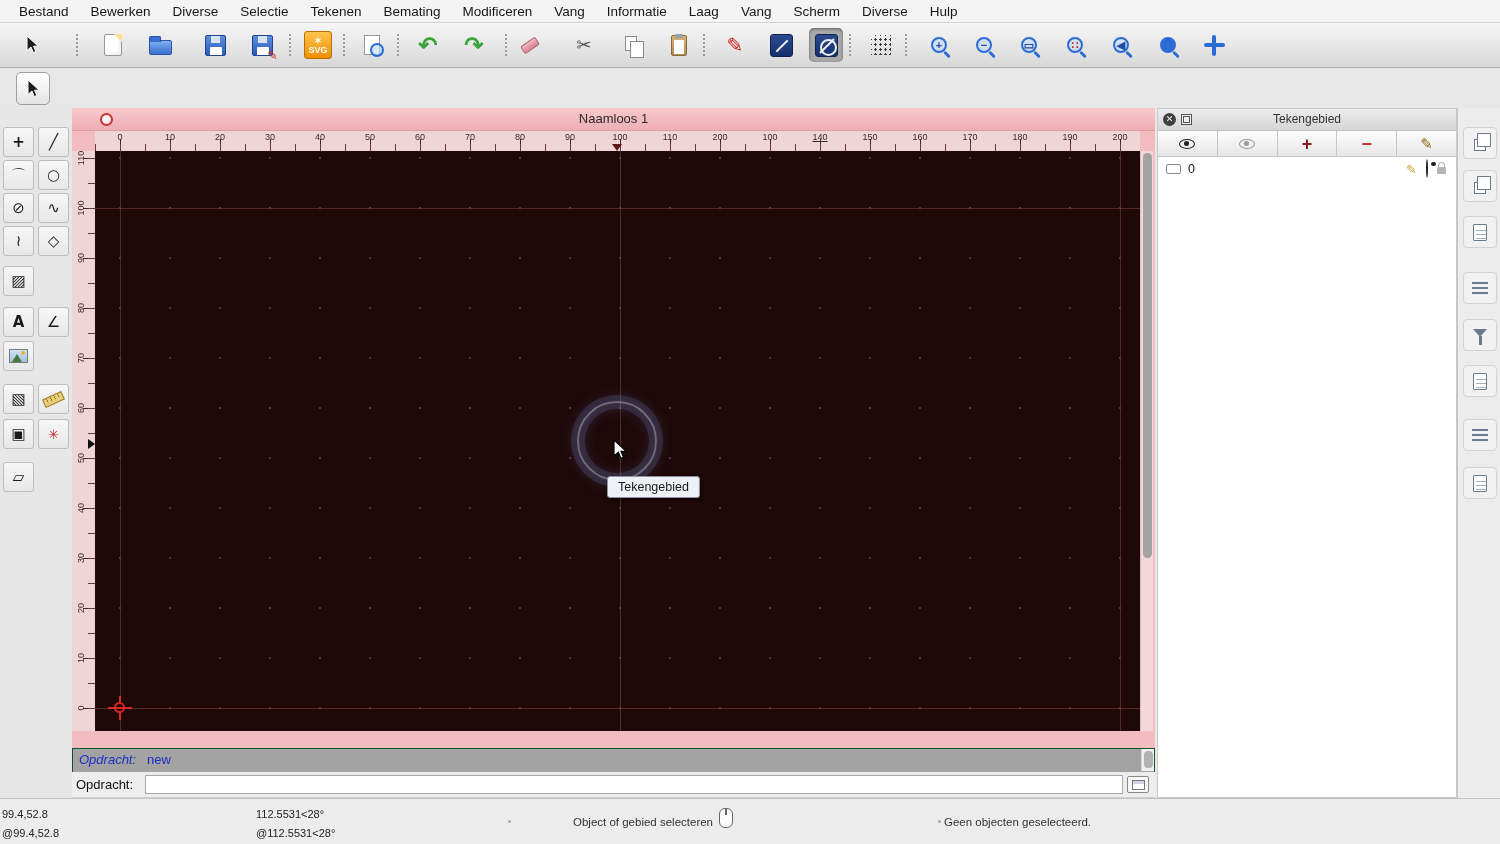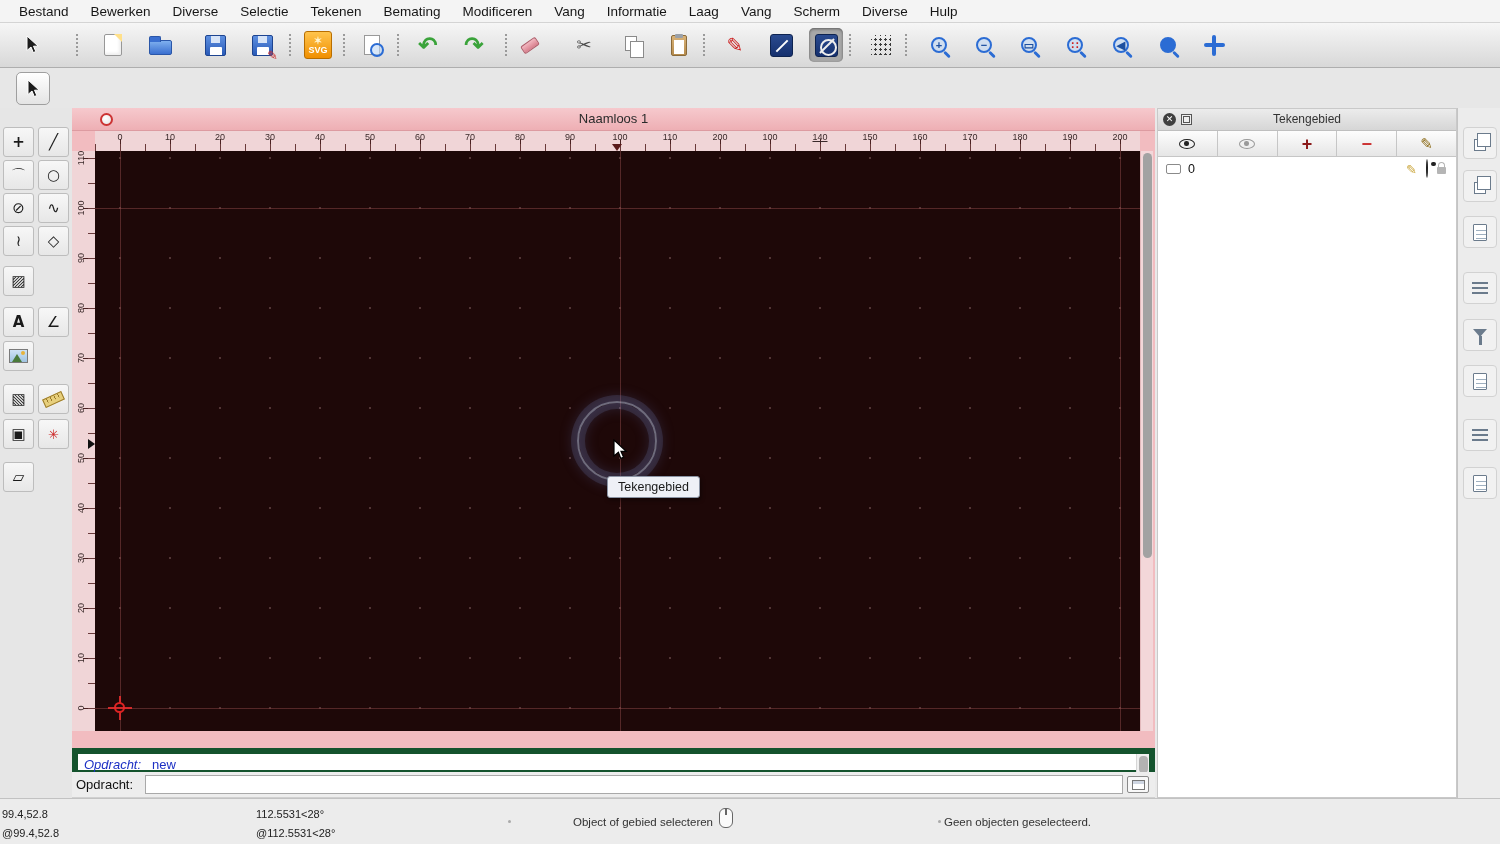--- a/index.html
+++ b/index.html
@@ -142,21 +142,21 @@
   .dock { position:absolute; left:1457px; top:108px; width:43px; height:690px; background:#ececec; border-left:1px solid #c4c4c4; }
   .dock-btn { position:absolute; left:5px; width:34px; height:32px; display:flex; align-items:center; justify-content:center; background:#f1f1f1; border:1px solid #d2d2d2; border-radius:4px; padding:0; }
   .di-page { width:14px; height:17px; background:#fff; border:1.5px solid #6b7b8c; border-radius:1px; background-image:repeating-linear-gradient(to bottom,transparent 0 3px,#9fb0c0 3px 4px); background-size:10px 100%; background-position:2px 2px; background-repeat:no-repeat; }
   .di-list { width:16px; height:13px; background-image:repeating-linear-gradient(to bottom,#6b7b8c 0 2px,transparent 2px 5px); }
   .di-funnel { position:relative; width:0; height:0; border-left:7px solid transparent; border-right:7px solid transparent; border-top:8px solid #6b7b8c; margin-top:-5px; }
   .di-funnel::after { content:""; position:absolute; left:-1.5px; top:-1px; width:3px; height:9px; background:#6b7b8c; }
   .di-stack { position:relative; width:12px; height:12px; border:1.5px solid #6b7b8c; background:#fff; margin-top:4px; }
   .di-stack::before { content:""; position:absolute; left:2px; top:-7px; width:12px; height:12px; border:1.5px solid #6b7b8c; background:#fff; }
 
   
-  .cmd-history { position:absolute; left:72px; top:748px; width:1083px; height:28px; background:#ffffff; border:6px solid #14532d; }
+  .cmd-history { position:absolute; left:72px; top:748px; width:1083px; height:28px; background:#a3a3a3; border:1px solid #14532d; }
   .cmd-history-line { position:absolute; left:6px; top:0; line-height:22px; font-size:13px; color:#1b2fc4; }
   .cmd-history-line .lbl { font-style:italic; }
   .hist-scroll { position:absolute; right:0; top:0; width:13px; height:22px; background:#f0f0f0; border-left:1px solid #d6d6d6; }
   .hist-thumb { position:absolute; left:2px; top:2px; width:9px; height:17px; background:#b2b2b2; border-radius:4px; }
   .cmd-row { position:absolute; left:72px; top:772px; width:1083px; height:26px; background:#ededed; border-bottom:1px solid #d0d0d0; }
   .cmd-label { position:absolute; left:4px; top:0; line-height:25px; font-size:13px; color:#111; }
   .cmd-input { position:absolute; left:73px; top:3px; width:978px; height:19px; border:1px solid #a9a9a9; background:#fff; font-size:12px; padding:0 4px; font-family:"Liberation Sans",sans-serif; }
   .cmd-panel-btn { position:absolute; right:6px; top:4px; width:22px; height:17px; background:#f8f8f8; border:1px solid #8a8a8a; border-radius:2px; display:flex; align-items:center; justify-content:center; padding:0; }
   .ic-cmdpanel { position:relative; width:13px; height:10px; border:1px solid #777; background:#fff; }
   .ic-cmdpanel::before { content:""; position:absolute; left:0; top:0; width:100%; height:3px; background:#cfd6e2; }

